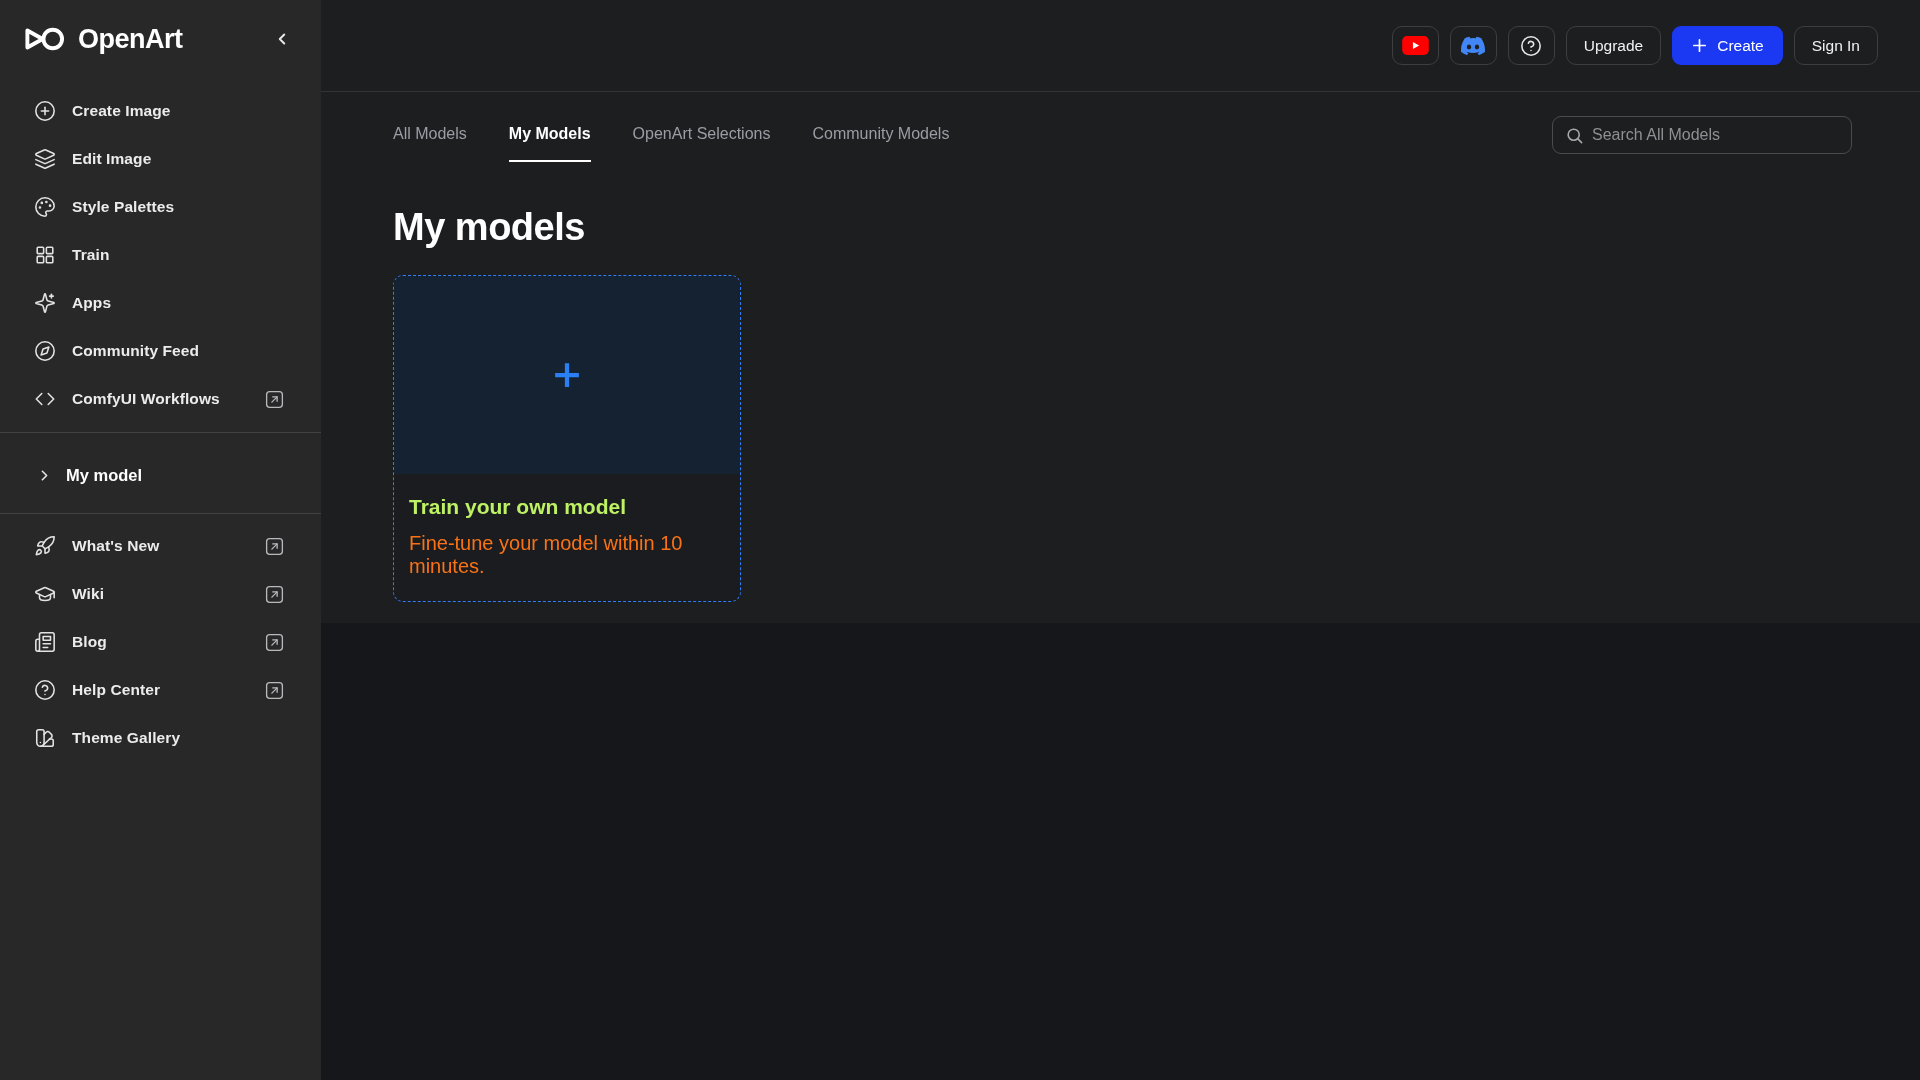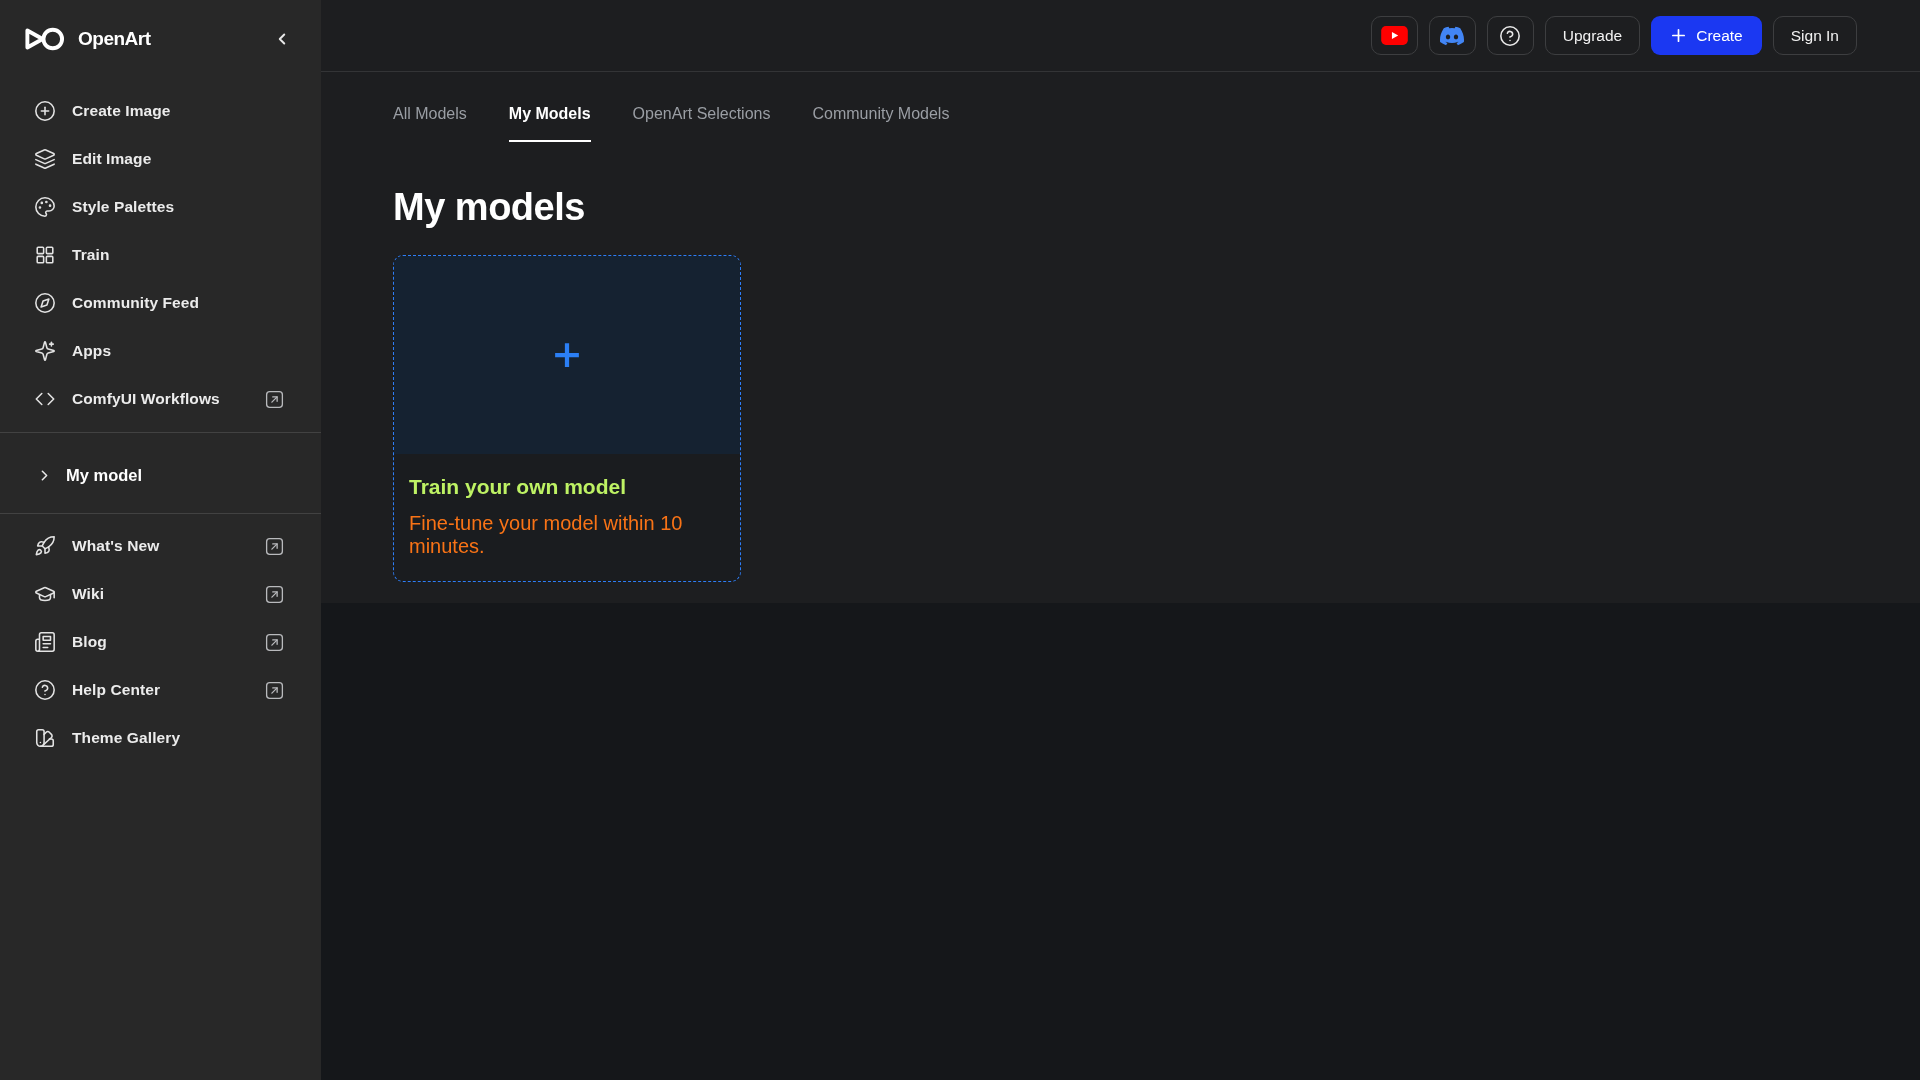--- a/index.html
+++ b/index.html
@@ -5,44 +5,44 @@
   * { margin:0; padding:0; box-sizing:border-box; }
   html,body { width:1920px; height:1080px; overflow:hidden; background:#15171a;
               font-family:"Liberation Sans","DejaVu Sans",sans-serif; }
   .app { display:flex; width:1920px; height:1080px; }
 
   
   .sidebar { width:321px; height:1080px; background:#282828; flex:none;
              display:flex; flex-direction:column; }
   .logo-row { height:78px; display:flex; align-items:center; padding:0 30px 0 24px; }
   .brand { display:flex; align-items:center; gap:10px; cursor:pointer; }
-  .brand-text { color:#fff; font-size:19px; font-weight:700; letter-spacing:-0.5px; }
+  .brand-text { color:#fff; font-size:27px; font-weight:700; letter-spacing:-0.5px; }
   .collapse-btn { margin-left:auto; background:none; border:none; cursor:pointer;
                   display:flex; align-items:center; }
   .nav { margin-top:9px; }
   .nav-item { height:48px; display:flex; align-items:center; padding:0 36px 0 34px;
               gap:16px; cursor:pointer; color:#ececec; }
   .nav-item span { font-size:15.5px; font-weight:600; letter-spacing:0.1px; }
   .icn { width:22px; height:22px; stroke:#e3e3e3; fill:none; stroke-width:1.7;
          stroke-linecap:round; stroke-linejoin:round; flex:none; }
   .ext { width:21px; height:21px; stroke:#b9babd; fill:none; stroke-width:1.5;
          stroke-linecap:round; stroke-linejoin:round; margin-left:auto; flex:none; }
   .divider { height:1px; background:#424242; margin:9px 0 0 0; }
   .section-row { height:48px; display:flex; align-items:center; gap:13px;
                  padding:0 36px; cursor:pointer; color:#fff; }
   .section-row span { font-size:16.5px; font-weight:700; }
   .chev { width:17px; height:17px; stroke:#e8e8e8; fill:none; stroke-width:2.2;
           stroke-linecap:round; stroke-linejoin:round; flex:none; }
   .mt18 { margin-top:18px; } .mt14 { margin-top:14px; } .mt8 { margin-top:8px; }
 
   
   .main { flex:1; display:flex; flex-direction:column; }
-  .topbar { height:72px; flex:none; background:#1d1e20; border-bottom:1px solid #333436;
+  .topbar { height:92px; flex:none; background:#1d1e20; border-bottom:1px solid #333436;
             display:flex; align-items:center; justify-content:flex-end;
-            gap:11px; padding-right:63px; }
+            gap:11px; padding-right:42px; }
   .tb-btn { height:39px; border:1px solid #3d3e40; border-radius:10px; background:transparent;
             display:flex; align-items:center; justify-content:center; cursor:pointer;
             color:#f2f2f2; font-size:15.5px; font-family:inherit; }
   .tb-icon { width:47px; }
   .tb-text { padding:0 17px; }
   .tb-create { background:#1b38f2; border:none; color:#fff; gap:9px; padding:0 19px;
                border-radius:9px; }
   .qmark { width:22px; height:22px; stroke:#e8e8e8; fill:none; stroke-width:1.7;
            stroke-linecap:round; stroke-linejoin:round; }
 
@@ -127,32 +127,32 @@
         <svg class="icn" viewBox="0 0 24 24">
             <rect x="3.5" y="3.5" width="7" height="7" rx="1"></rect>
             <rect x="13.5" y="3.5" width="7" height="7" rx="1"></rect>
             <rect x="3.5" y="13.5" width="7" height="7" rx="1"></rect>
             <rect x="13.5" y="13.5" width="7" height="7" rx="1"></rect>
           </svg>
         <span>Train</span>
       </div>
       <div class="nav-item">
         <svg class="icn" viewBox="0 0 24 24">
-            <circle cx="12" cy="12" r="10"></circle>
-            <path d="m16.24 7.76-2.12 6.36-6.36 2.12 2.12-6.36z"></path>
-          </svg>
-        <span>Community Feed</span>
-      </div>
-      <div class="nav-item">
-        <svg class="icn" viewBox="0 0 24 24">
             <path d="M9.937 15.5A2 2 0 0 0 8.5 14.063l-6.135-1.582a.5.5 0 0 1 0-.962L8.5 9.936A2 2 0 0 0 9.937 8.5l1.582-6.135a.5.5 0 0 1 .963 0L14.063 8.5A2 2 0 0 0 15.5 9.937l6.135 1.581a.5.5 0 0 1 0 .964L15.5 14.063a2 2 0 0 0-1.437 1.437l-1.582 6.135a.5.5 0 0 1-.963 0z"></path>
             <path d="M19 2.5v4"></path>
             <path d="M21 4.5h-4"></path>
           </svg>
         <span>Apps</span>
+      </div>
+      <div class="nav-item">
+        <svg class="icn" viewBox="0 0 24 24">
+            <circle cx="12" cy="12" r="10"></circle>
+            <path d="m16.24 7.76-2.12 6.36-6.36 2.12 2.12-6.36z"></path>
+          </svg>
+        <span>Community Feed</span>
       </div>
       <div class="nav-item">
         <svg class="icn" viewBox="0 0 24 24">
             <polyline points="15.5 18 21.5 12 15.5 6"></polyline>
             <polyline points="8.5 6 2.5 12 8.5 18"></polyline>
           </svg>
         <span>ComfyUI Workflows</span>
         <svg class="ext" viewBox="0 0 24 24">
             <rect x="3" y="3" width="18" height="18" rx="3.5"></rect>
             <path d="M9 15 15 9"></path>
@@ -276,20 +276,27 @@
       </button>
     </header>
 
     <section class="content">
       <div class="tabs-row">
         <div class="tabs">
           <div class="tab">All Models</div>
           <div class="tab active">My Models</div>
           <div class="tab">OpenArt Selections</div>
           <div class="tab">Community Models</div>
+        </div>
+        <div class="search-box">
+          <svg viewBox="0 0 24 24">
+              <circle cx="11" cy="11" r="7"></circle>
+              <line x1="16.3" y1="16.3" x2="21" y2="21"></line>
+            </svg>
+          <input type="text" placeholder="Search All Models" style="">
         </div>
       </div>
 
       <h1 class="page-title">My models</h1>
 
       <div class="card">
         <div class="card-top">
           <svg viewBox="0 0 24 24">
               <line x1="12" y1="2.5" x2="12" y2="21.5"></line>
               <line x1="2.5" y1="12" x2="21.5" y2="12"></line>

